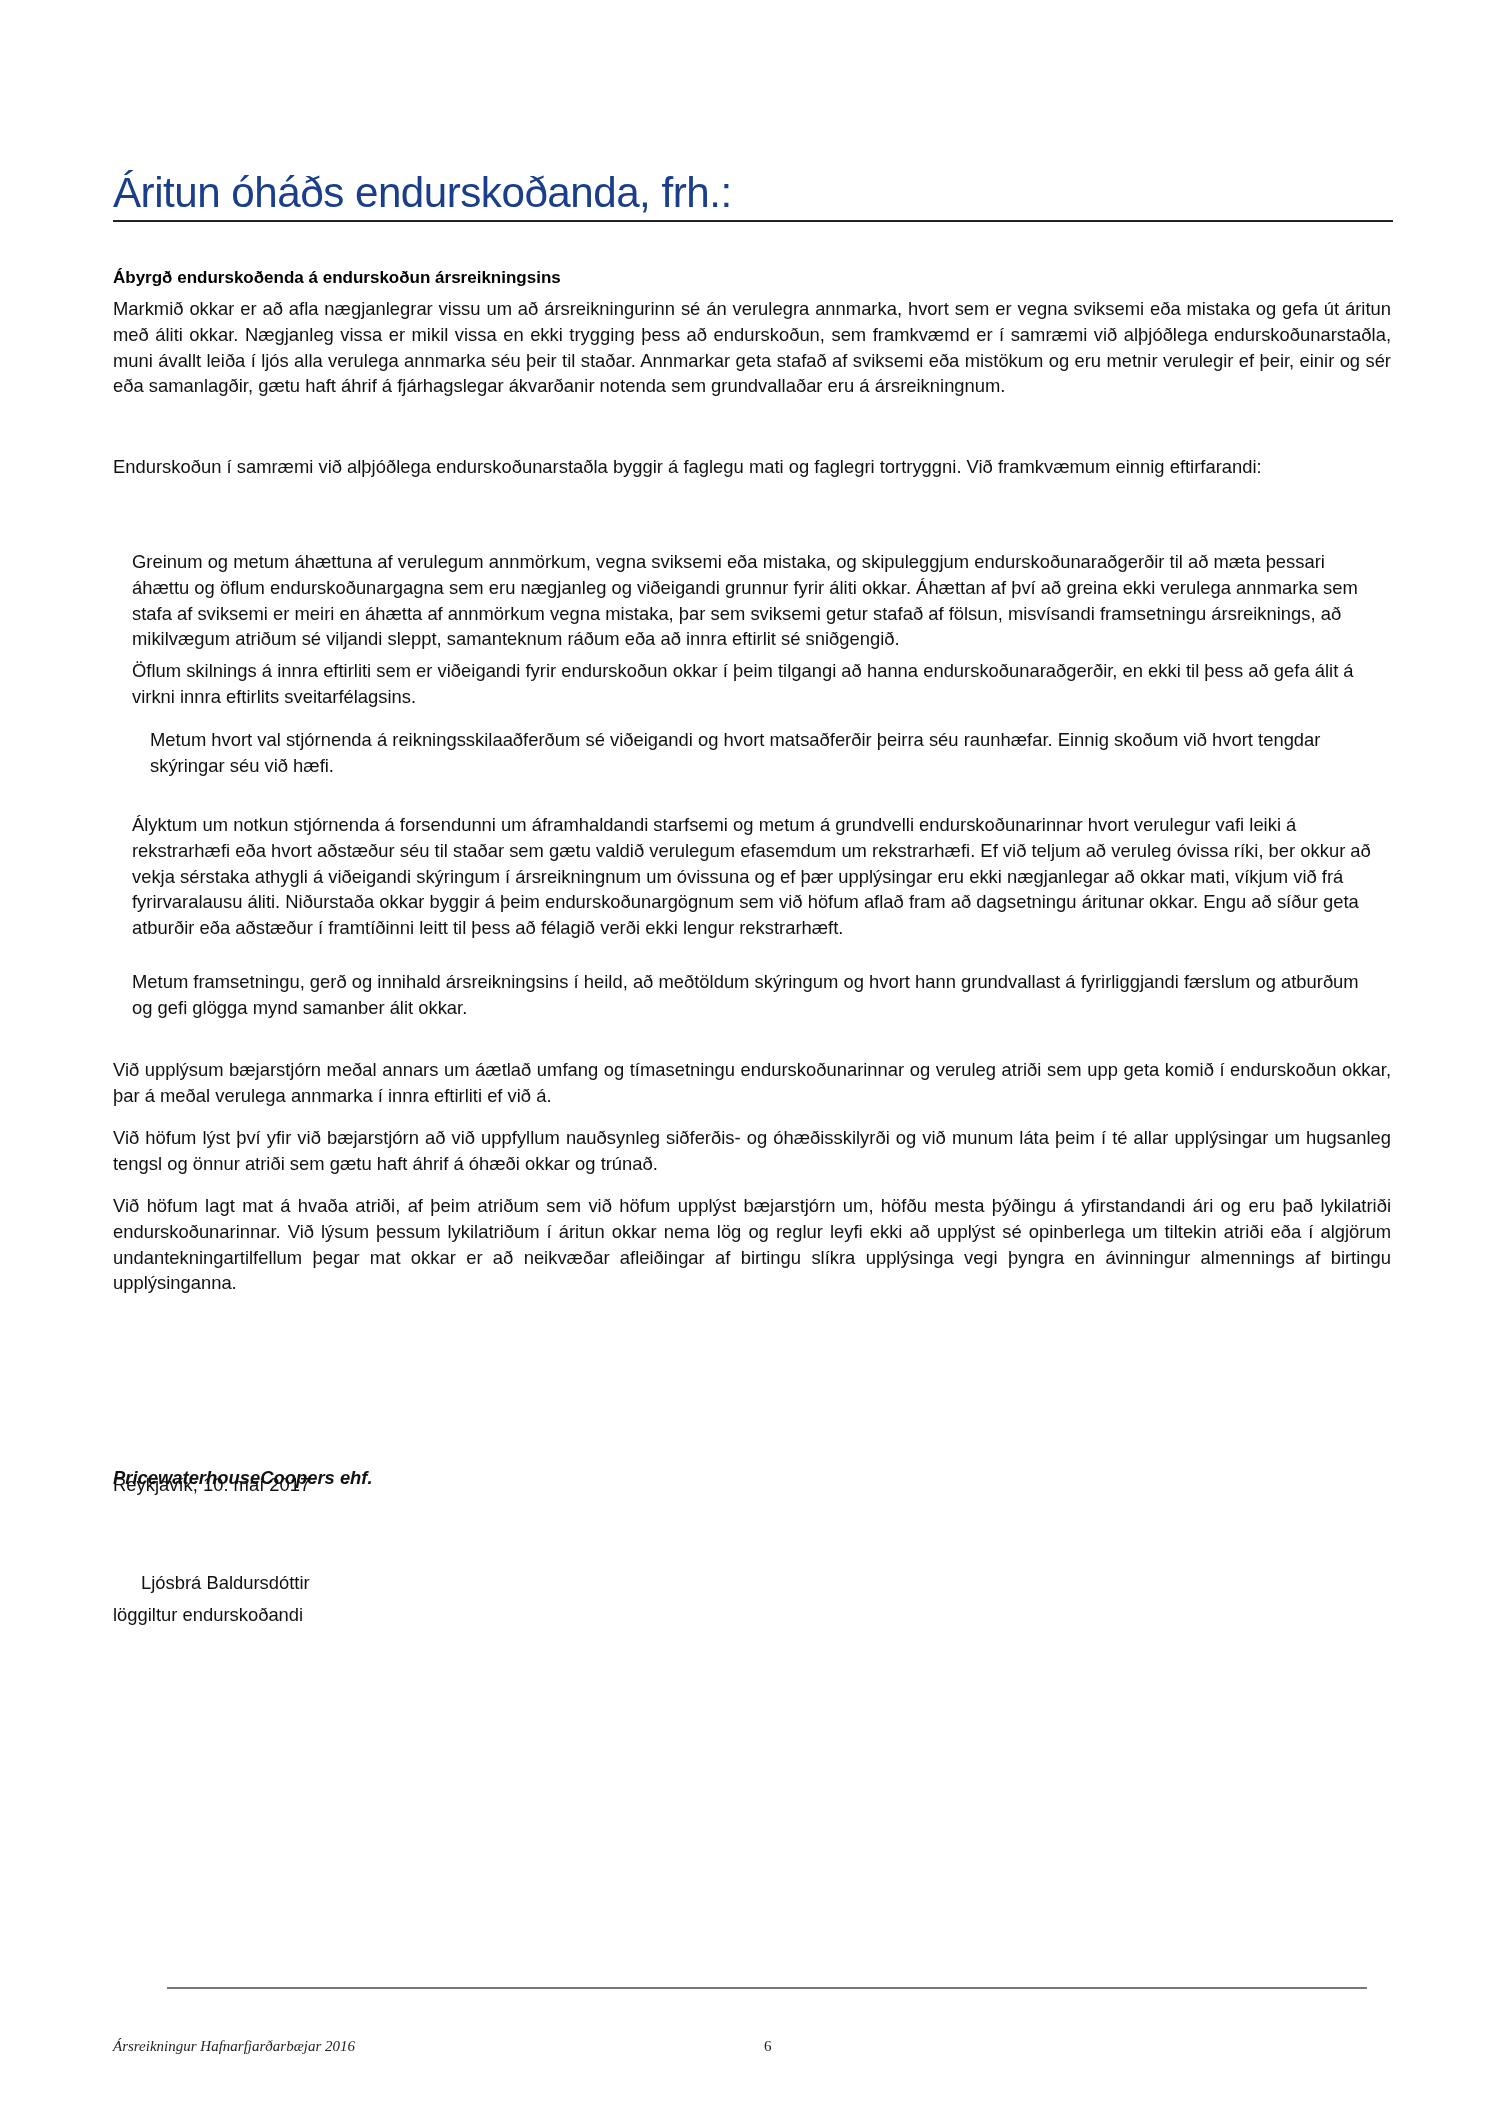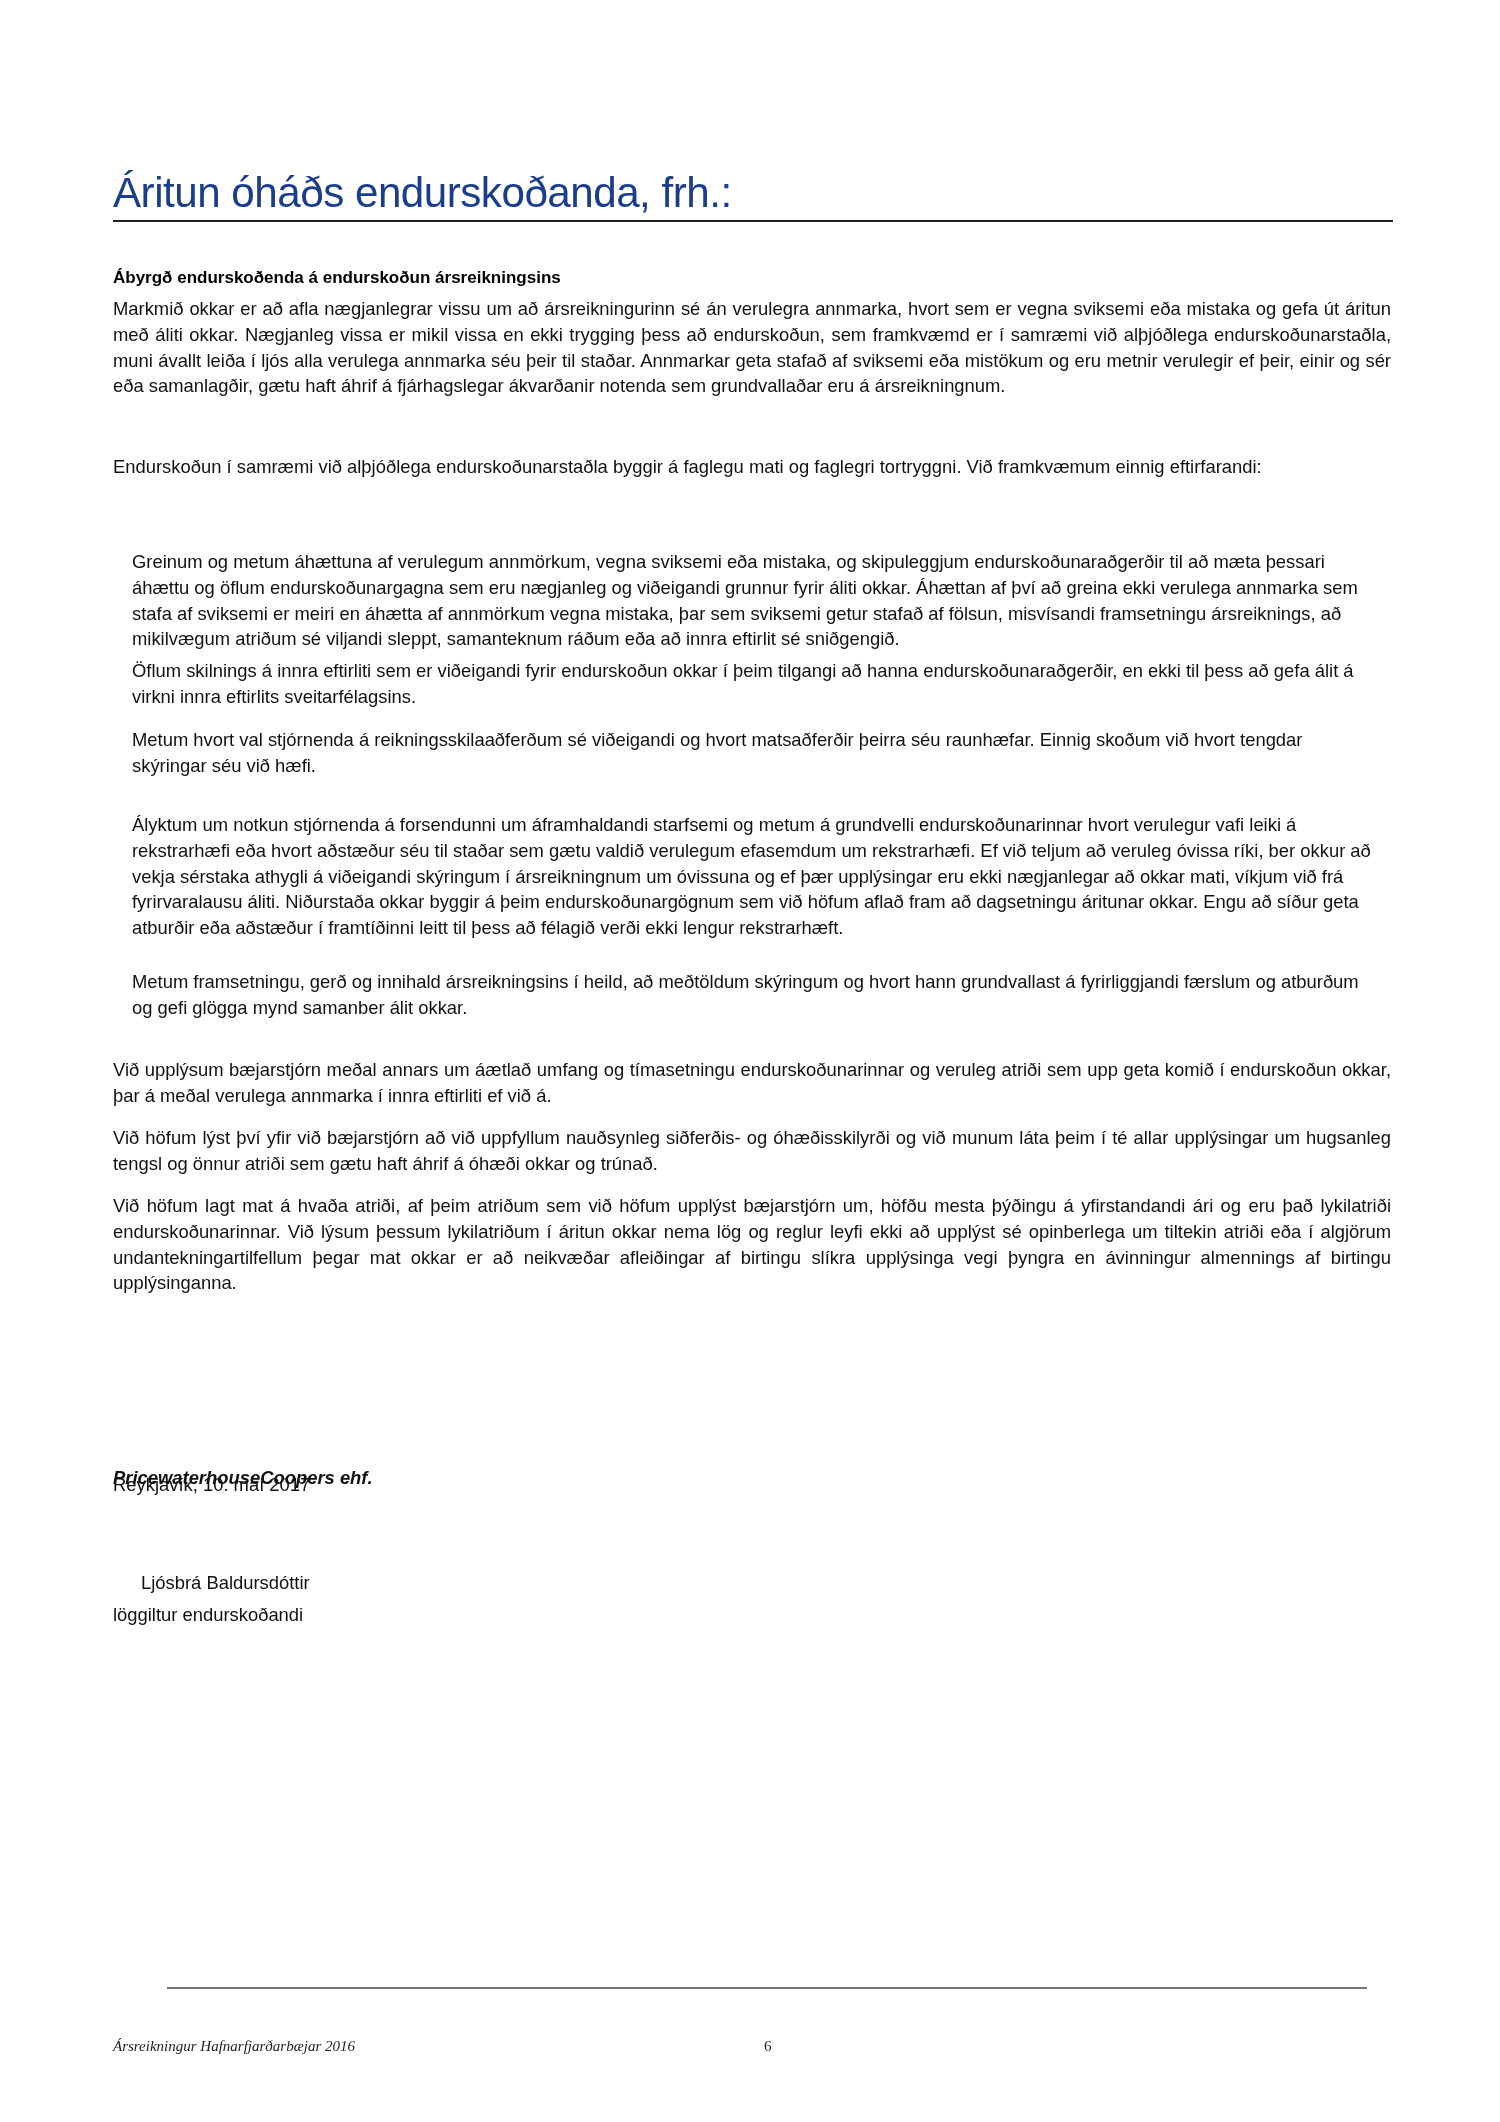--- a/index.html
+++ b/index.html
@@ -18,21 +18,21 @@
 
     .para { position: absolute; left: 113px; width: 1278px; font-size: 18.4px;
             line-height: 25.8px; text-align: justify; color: #111; }
     .bullet { position: absolute; left: 132px; width: 1250px; font-size: 18.4px;
               line-height: 25.8px; text-align: left; color: #111; }
 
     #p1 { top: 296px; }
     #p2 { top: 454px; }
     #b1 { top: 549px; }
     #b2 { top: 658px; }
-    #b3 { top: 727px; }
+    #b3 { top: 727px; margin-left: 18px; }
     #b4 { top: 792px; margin-top: 20px; }
     #b5 { top: 969px; }
     #p3 { top: 1057px; }
     #p4 { top: 1125px; }
     #p5 { top: 1193px; }
 
     .sig { position: absolute; left: 113px; font-size: 18.4px; color: #111; }
     #sig-place { top: 1450px; margin-top: 24px; }
     #sig-firm { top: 1467px; font-weight: bold; font-style: italic; }
     #sig-name { top: 1572px; margin-left: 28px; }

